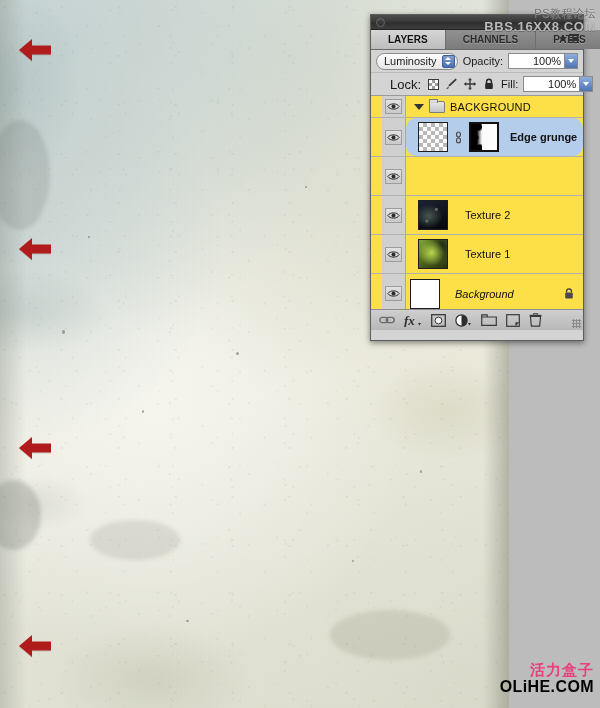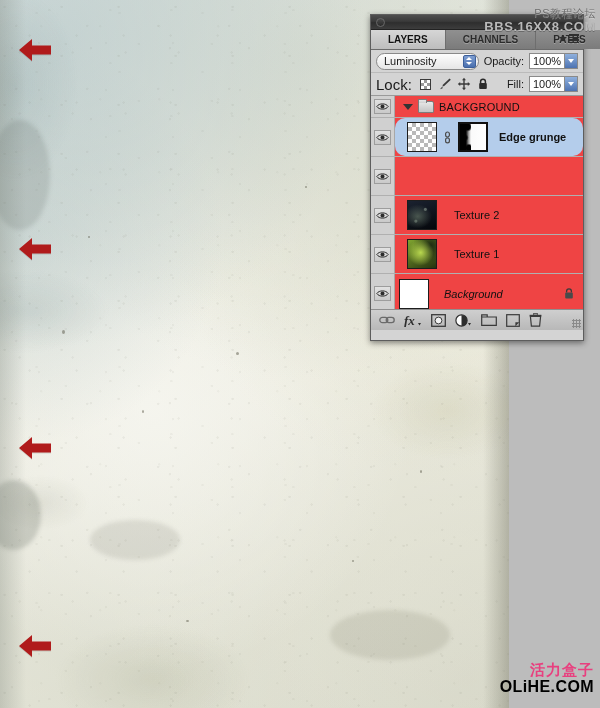--- a/index.html
+++ b/index.html
@@ -174,31 +174,31 @@
   .blend-arrows .up { width: 0; height: 0; border-left: 3px solid transparent; border-right: 3px solid transparent; border-bottom: 3px solid #fff; }
   .blend-arrows .dn { width: 0; height: 0; border-left: 3px solid transparent; border-right: 3px solid transparent; border-top: 3px solid #fff; }
 
   .field-label { font-size: 11px; color: #1a1a1a; white-space: nowrap; }
   .num-field {
     display: flex; align-items: center;
     height: 16px;
     border: 1px solid #8a8a8a;
     background: #fff;
   }
-  .num-field .val { width: 34px; text-align: center; font-size: 11px; }
+  .num-field .val { width: 34px; text-align: center; font-size: 11px; margin-left: 21px; }
   .num-field .stepper {
     width: 13px; height: 14px;
     margin-right: 0;
     background: linear-gradient(to bottom, #8fb0dd, #4d73b2);
     border-left: 1px solid #8a8a8a;
     display: flex; align-items: center; justify-content: center;
   }
   .num-field .stepper .dn { width: 0; height: 0; border-left: 3px solid transparent; border-right: 3px solid transparent; border-top: 4px solid #fff; }
 
-  .lock-label { font-size: 15px; margin-right: 2px; }
+  .lock-label { font-size: 13px; margin-right: 2px; margin-left: 14px; }
   .lock-icon { width: 14px; height: 14px; display: inline-flex; align-items: center; justify-content: center; }
   .checker {
     width: 11px; height: 11px;
     border: 1px solid #3a3a3a;
     background-image:
       linear-gradient(45deg, #9b9b9b 25%, transparent 25%, transparent 75%, #9b9b9b 75%),
       linear-gradient(45deg, #9b9b9b 25%, transparent 25%, transparent 75%, #9b9b9b 75%);
     background-size: 6px 6px;
     background-position: 0 0, 3px 3px;
     background-color: #fff;
@@ -208,22 +208,23 @@
   .layer-list {
     background: #d4d4d4;
     height: 213px;
     overflow: hidden;
     position: relative;
   }
   .layer-row {
     display: flex; 
     height: 39px;
     border-bottom: 1px solid #b0b0b0;
-    background: #ef4444;
-    position: relative;
+    background: #fde047;
+    position: relative;
+    padding-left: 11px;
   }
   .layer-row.group { height: 22px; }
   .layer-row.selected .row-body { background: #b4cdeb; border-radius: 10px; }
   .eye-cell {
     width: 24px; height: 100%;
     display: flex; align-items: center; justify-content: center;
     border-right: 1px solid #a8a8a8;
     background: #d0d0d0;
     flex: 0 0 24px;
   }

